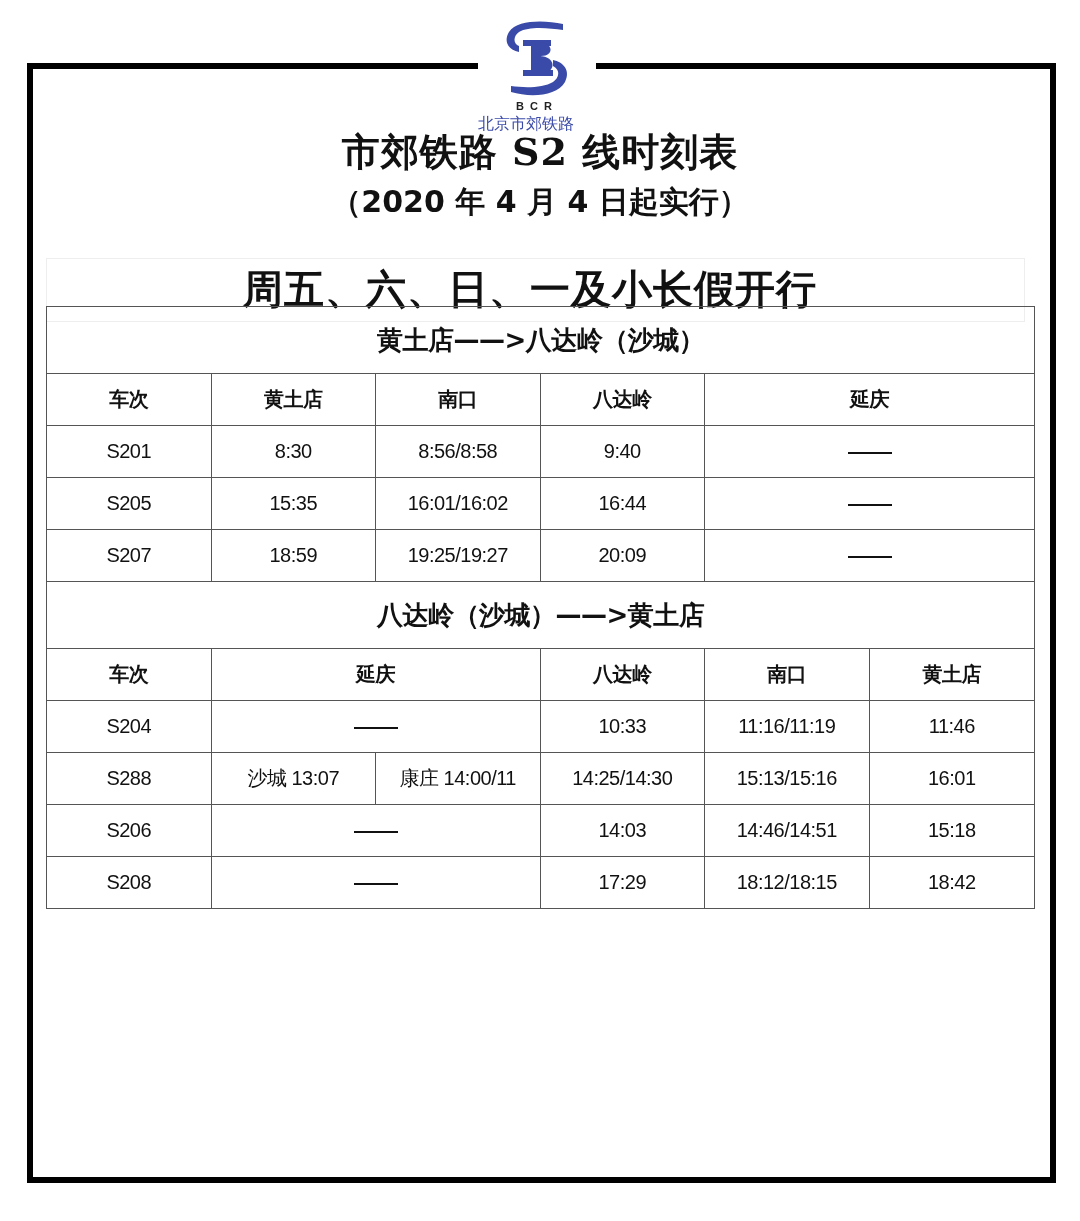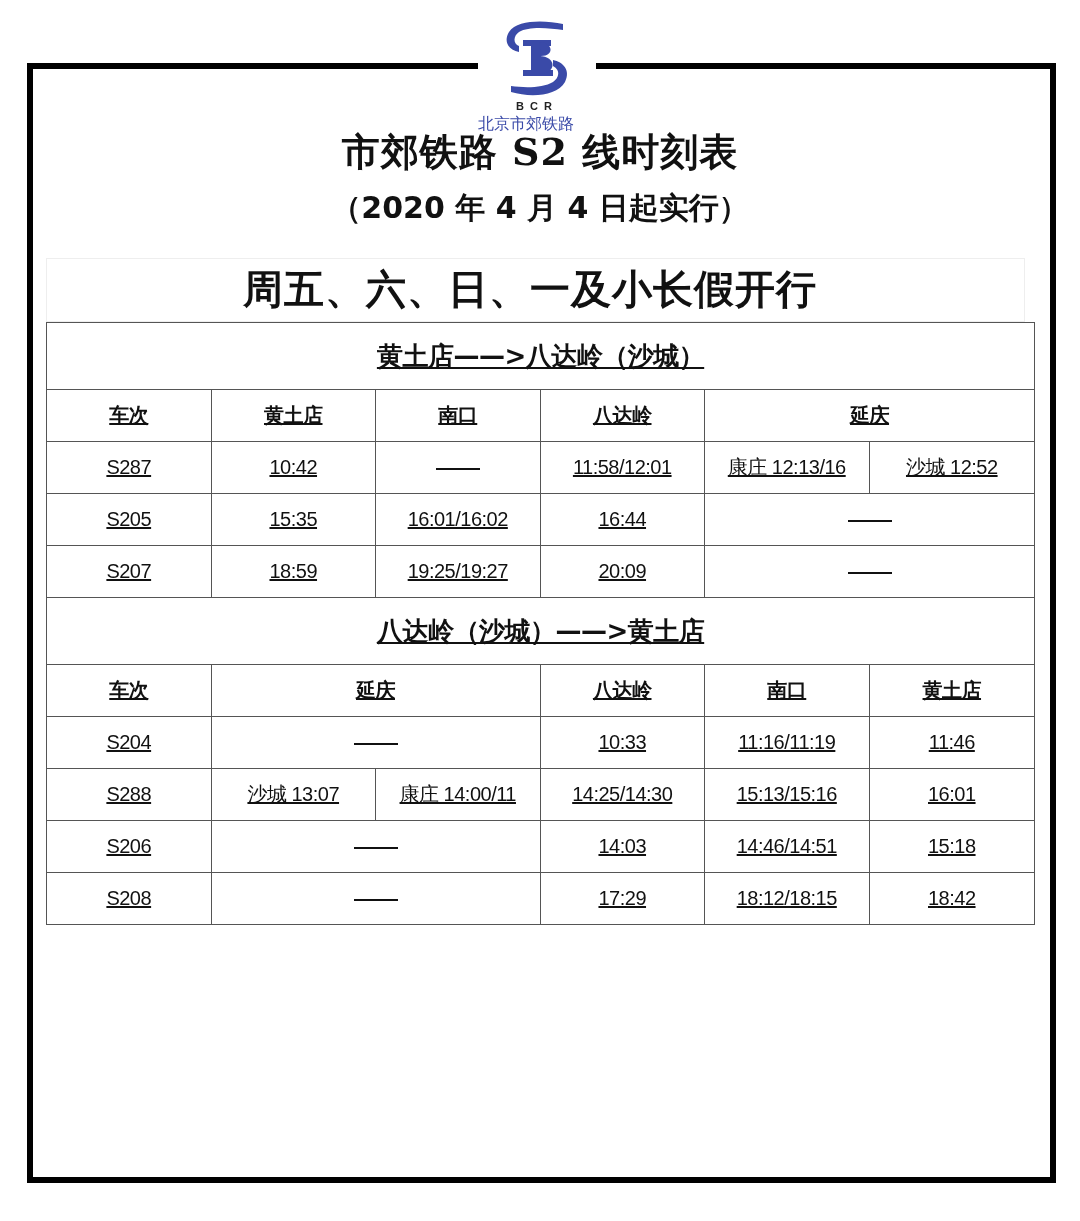--- a/index.html
+++ b/index.html
@@ -9,28 +9,28 @@
   .logo { position:absolute; left:478px; top:14px; width:118px; height:112px; }
   .logo svg { position:absolute; left:25px; top:4px; }
   .logo .bcr { position:absolute; left:0; width:118px; top:86px; text-align:center;
                font-family:"Liberation Sans",sans-serif; font-weight:bold; font-size:11px;
                letter-spacing:6px; color:#222; }
   .logo .cn { position:absolute; left:0; width:118px; top:100px; text-align:left;
               font-size:16px; color:#3a4aa8; white-space:nowrap; }
   .title { position:absolute; left:0; width:1080px; top:127px; text-align:center;
            font-size:38px; font-weight:bold; color:#111; letter-spacing:1px; }
   .title .s2 { font-family:"DejaVu Serif","Liberation Serif",serif;margin-top:14px; }
-  .subtitle { position:absolute; left:0; width:1080px; top:188px; text-align:center;
+  .subtitle { position:absolute; left:0; width:1080px; top:182px; text-align:center;
               font-size:30px; font-weight:bold; color:#111; }
   .daysbox { position:absolute; left:46px; top:258px; width:979px; height:64px;
              border:1px solid #eeeeee; box-sizing:border-box; }
   .days { position:absolute; left:0; width:1060px; top:262px; text-align:center;
           font-size:40px; font-weight:bold; color:#111; letter-spacing:1px; }
-  table.tt { position:absolute; left:46px; top:322px; width:988px; border-collapse:collapse;
-             table-layout:fixed;text-decoration:underline; }
+  table.tt { position:absolute; left:46px; top:306px; width:988px; border-collapse:collapse;
+             table-layout:fixed; }
   table.tt td { border:1.5px solid #555; text-align:center; vertical-align:middle;
                 height:51px; padding:0; font-family:"Liberation Sans",sans-serif;
                 font-size:20px; color:#111; letter-spacing:-0.5px; }
   table.tt td.sec { height:66px; font-family:"DejaVu Sans",sans-serif; font-weight:bold;
                     font-size:26px; }
   table.tt td.hd { font-family:"DejaVu Sans",sans-serif; font-weight:bold; font-size:20px; }
   .dash { display:inline-block; width:44px; height:2px; background:#111; vertical-align:middle; }
 </style>
 </head>
 <body>
@@ -75,26 +75,25 @@
     <td class="sec" colspan="6">黄土店——&gt;八达岭（沙城）</td>
   </tr>
   <tr>
     <td class="hd">车次</td>
     <td class="hd">黄土店</td>
     <td class="hd">南口</td>
     <td class="hd">八达岭</td>
     <td class="hd" colspan="2">延庆</td>
   </tr>
   <tr>
-    <td>S287</td>
-    <td>10:42</td>
-    <td><span class="dash"></span></td>
-    <td>11:58/12:01</td>
-    <td>康庄 12:13/16</td>
-    <td>沙城 12:52</td>
+    <td>S201</td>
+    <td>8:30</td>
+    <td>8:56/8:58</td>
+    <td>9:40</td>
+    <td colspan="2"><span class="dash"></span></td>
   </tr>
   <tr>
     <td>S205</td>
     <td>15:35</td>
     <td>16:01/16:02</td>
     <td>16:44</td>
     <td colspan="2"><span class="dash"></span></td>
   </tr>
   <tr>
     <td>S207</td>

